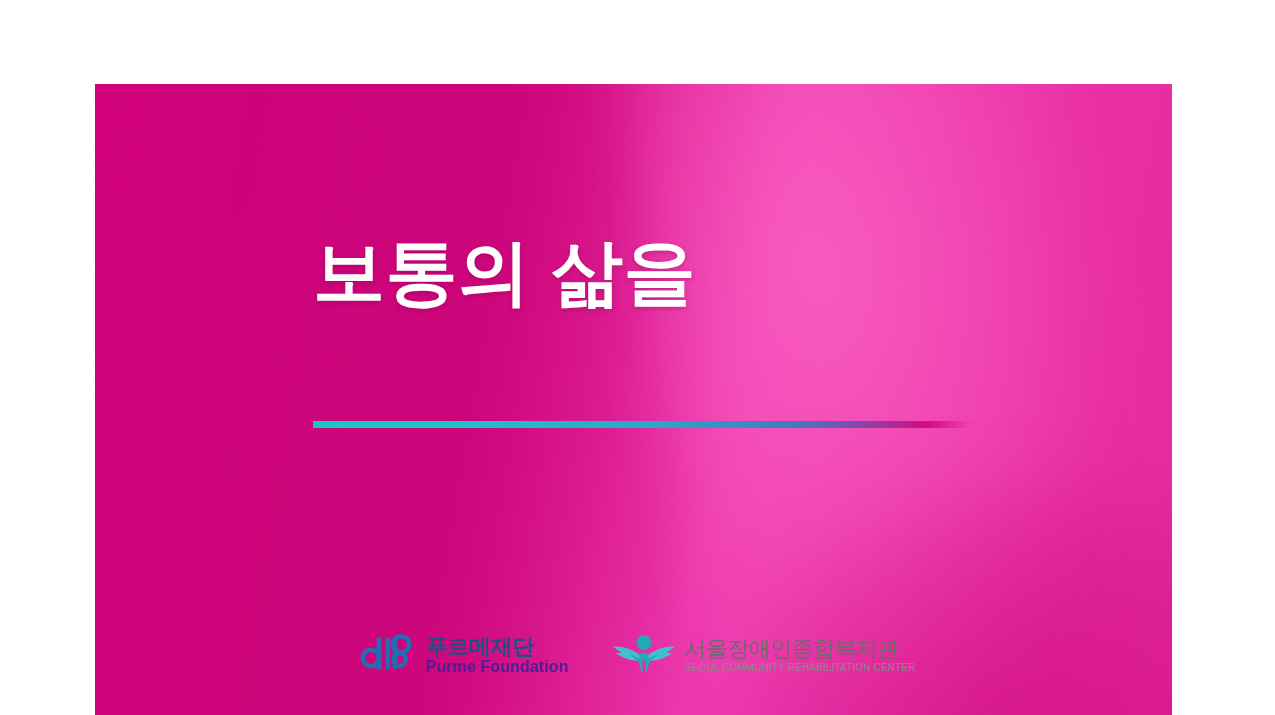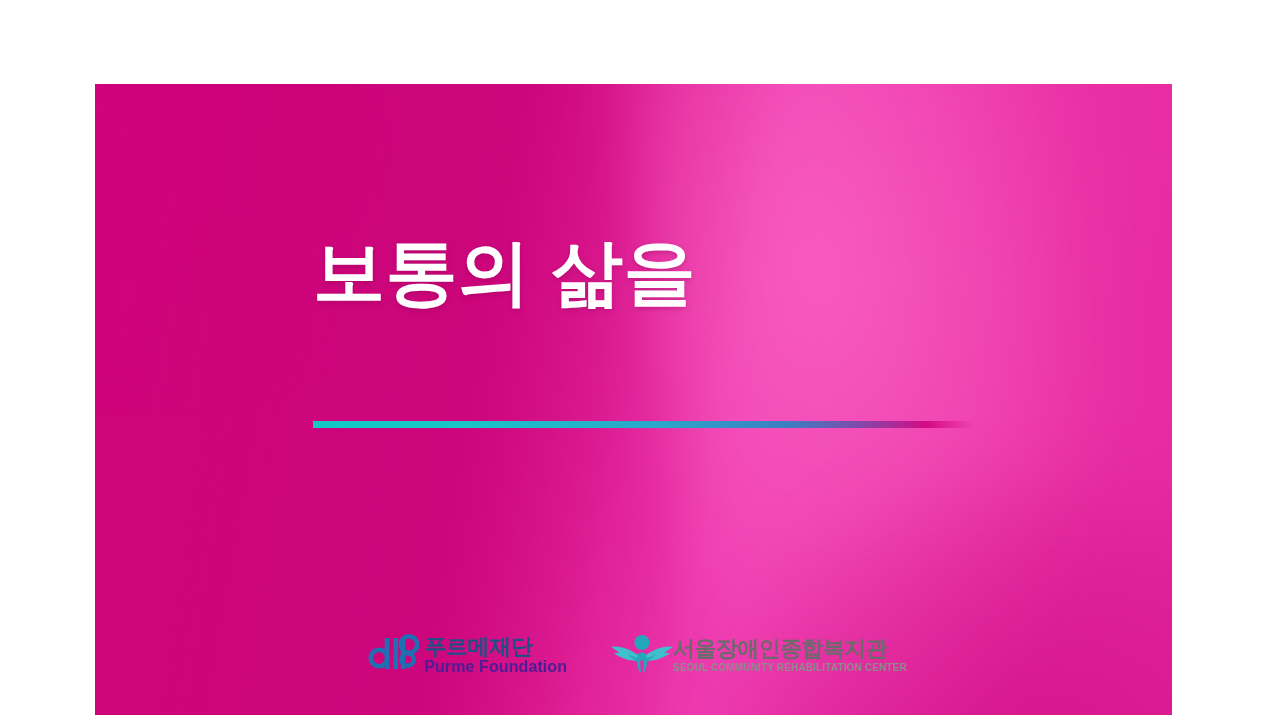--- a/index.html
+++ b/index.html
@@ -171,21 +171,21 @@
     width: 1275px;
     height: 78px;
     display: flex;
     align-items: flex-start;
     justify-content: center;
     gap: 44px;
   }
   .logo {
     display: flex;
     align-items: center;
-    gap: 0;
+    gap: 10px;
   }
   .logo-mark { flex: 0 0 auto; display: block; }
   .logo-text { display: flex; flex-direction: column; }
 
   .purme-ko {
     color: #1f4f85;
     font-weight: 700;
     font-size: 22px;
     line-height: 25px;
     letter-spacing: -0.3px;
@@ -194,29 +194,29 @@
   .purme-en {
     color: #4c1d95;
     font-weight: 700;
     font-size: 16px;
     line-height: 15px;
     letter-spacing: 0.1px;
     white-space: nowrap;
   }
   .scrc-ko {
     color: #6b6b6b;
-    font-weight: 700;
+    font-weight: 400;
     font-size: 22px;
     line-height: 25px;
     letter-spacing: -0.6px;
     white-space: nowrap;
   }
   .scrc-en {
     color: #8c8c8c;
-    font-weight: 700;
+    font-weight: 400;
     font-size: 10px;
     line-height: 13px;
     letter-spacing: 0.15px;
     white-space: nowrap;
   }
 </style>
 </head>
 <body>
 
 <div id="root">

